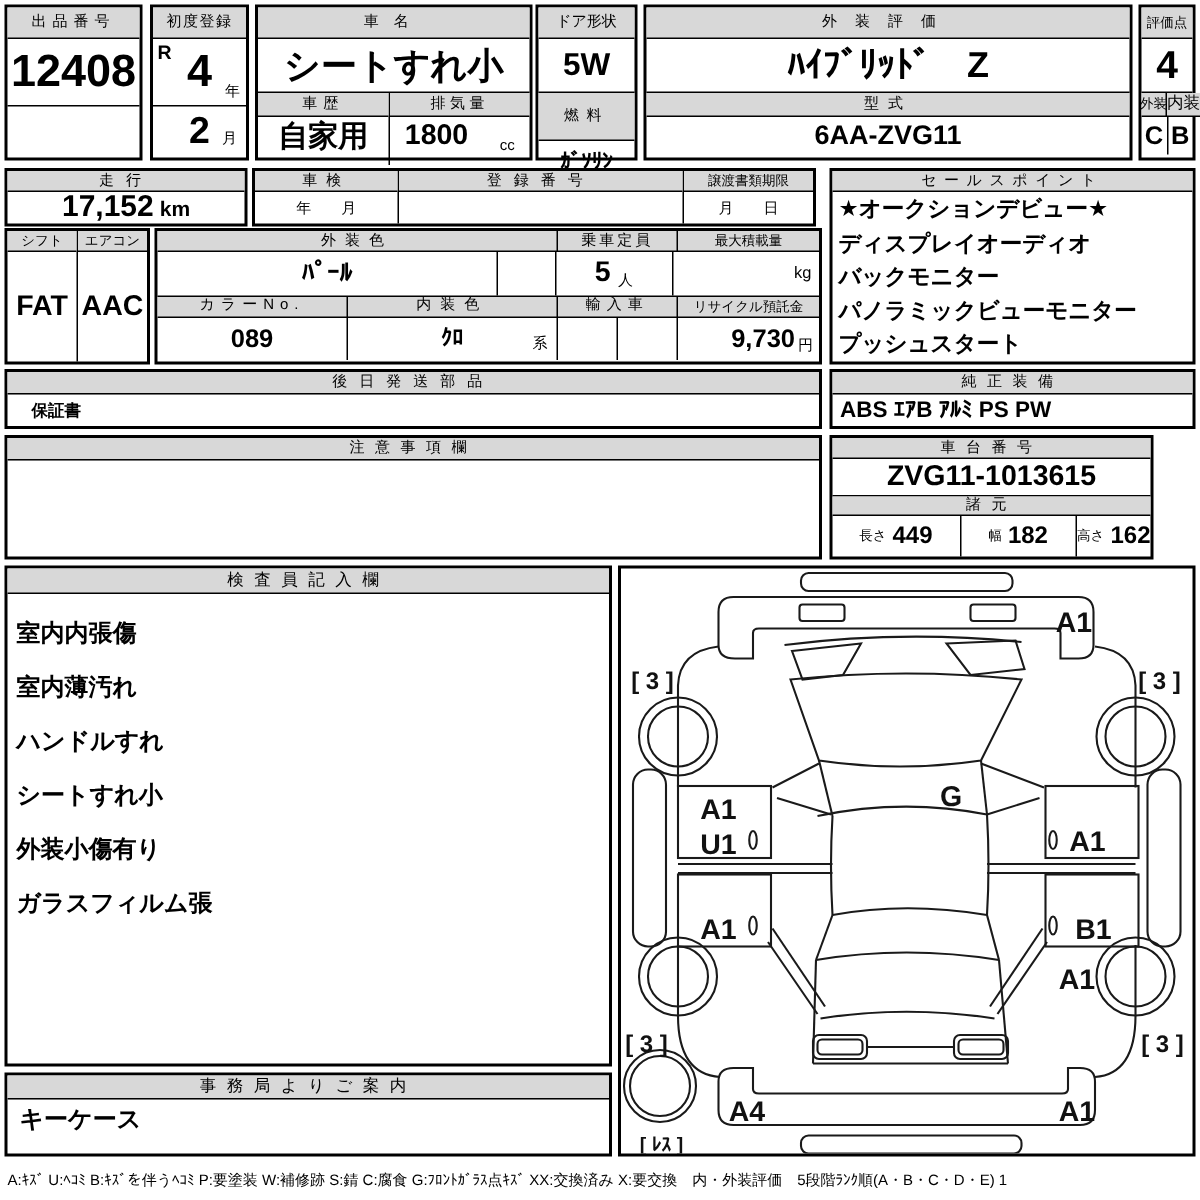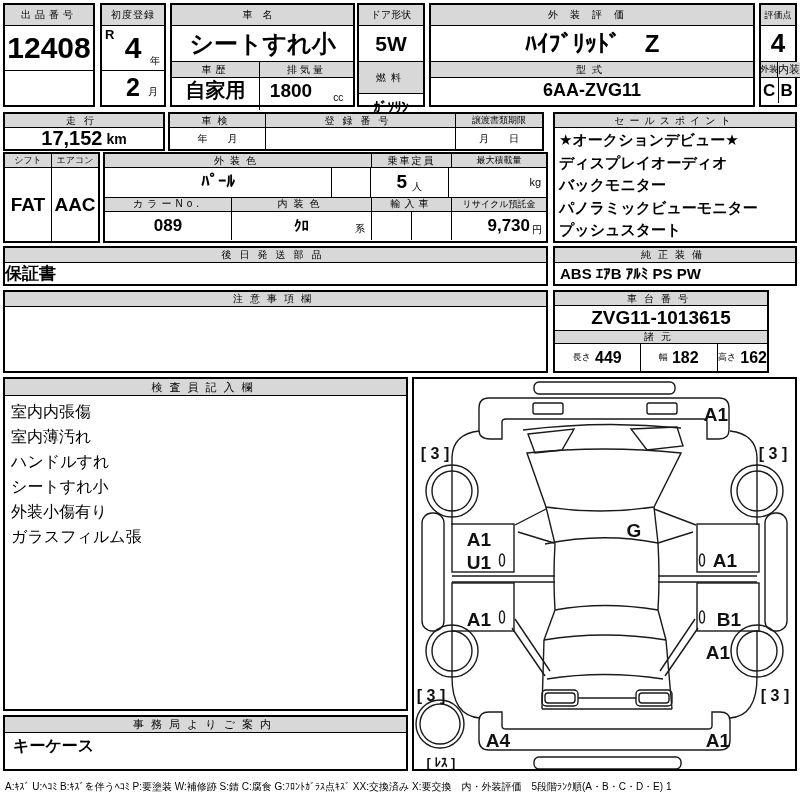--- a/index.html
+++ b/index.html
@@ -7,21 +7,21 @@
   #sheet{position:absolute;inset:0;background:#fff;}
   .box{position:absolute;border:2px solid #000;background:#fff;box-sizing:border-box;}
   .hdr{background:#d8d8d8;display:flex;align-items:center;justify-content:center;
        font-size:10px;line-height:1;border-bottom:1.5px solid #000;box-sizing:border-box;white-space:nowrap;}
   .v{display:flex;align-items:center;justify-content:center;font-weight:bold;box-sizing:border-box;white-space:nowrap;}
   .row{display:flex;box-sizing:border-box;}
   .cell{box-sizing:border-box;}
   .br{border-right:1.5px solid #000;}
   .bb{border-bottom:1.5px solid #000;}
   .u{font-weight:normal;}
-  .notes-line{font-weight:normal;font-size:16px;line-height:25px;white-space:nowrap;}
+  .notes-line{font-weight:bold;font-size:16px;line-height:25px;white-space:nowrap;margin-top:11px;}
   .sales-line{font-weight:bold;font-size:15px;line-height:22.5px;white-space:nowrap;}
   svg text{font-family:"Liberation Sans","DejaVu Sans",sans-serif;font-weight:bold;fill:#111;}
 </style>
 </head>
 <body>
 
 <div id="sheet">
 
   <div class="box" style="left:3px;top:3px;width:92px;height:104px">
     <div class="hdr" style="height:21px;letter-spacing:4px">出品番号</div>
@@ -167,21 +167,21 @@
       <div class="cell br" style="width:40px"></div>
       <div class="v" style="flex:1;font-size:17px;justify-content:flex-end;padding-right:4px;gap:2px">
         <span>9,730</span>
         <span class="u" style="font-size:10px;align-self:flex-end;padding-bottom:3px">円</span>
       </div>
     </div>
   </div>
 
   <div class="box" style="left:3px;top:246px;width:545px;height:40px">
     <div class="hdr" style="height:15px;letter-spacing:8px">後日発送部品</div>
-    <div class="v" style="height:21px;font-size:17px;justify-content:flex-start;padding-left:0">保証書</div>
+    <div class="v" style="height:21px;font-size:11px;justify-content:flex-start;padding-left:16px">保証書</div>
   </div>
 
   <div class="box" style="left:553px;top:246px;width:244px;height:40px">
     <div class="hdr" style="height:15px;letter-spacing:7px">純正装備</div>
     <div class="v" style="height:21px;font-size:15px;justify-content:flex-start;padding-left:5px">ABS ｴｱB ｱﾙﾐ PS PW</div>
   </div>
 
   <div class="box" style="left:3px;top:290px;width:545px;height:83px">
     <div class="hdr" style="height:15px;letter-spacing:7px">注意事項欄</div>
     <div class="v" style="height:64px"></div>

